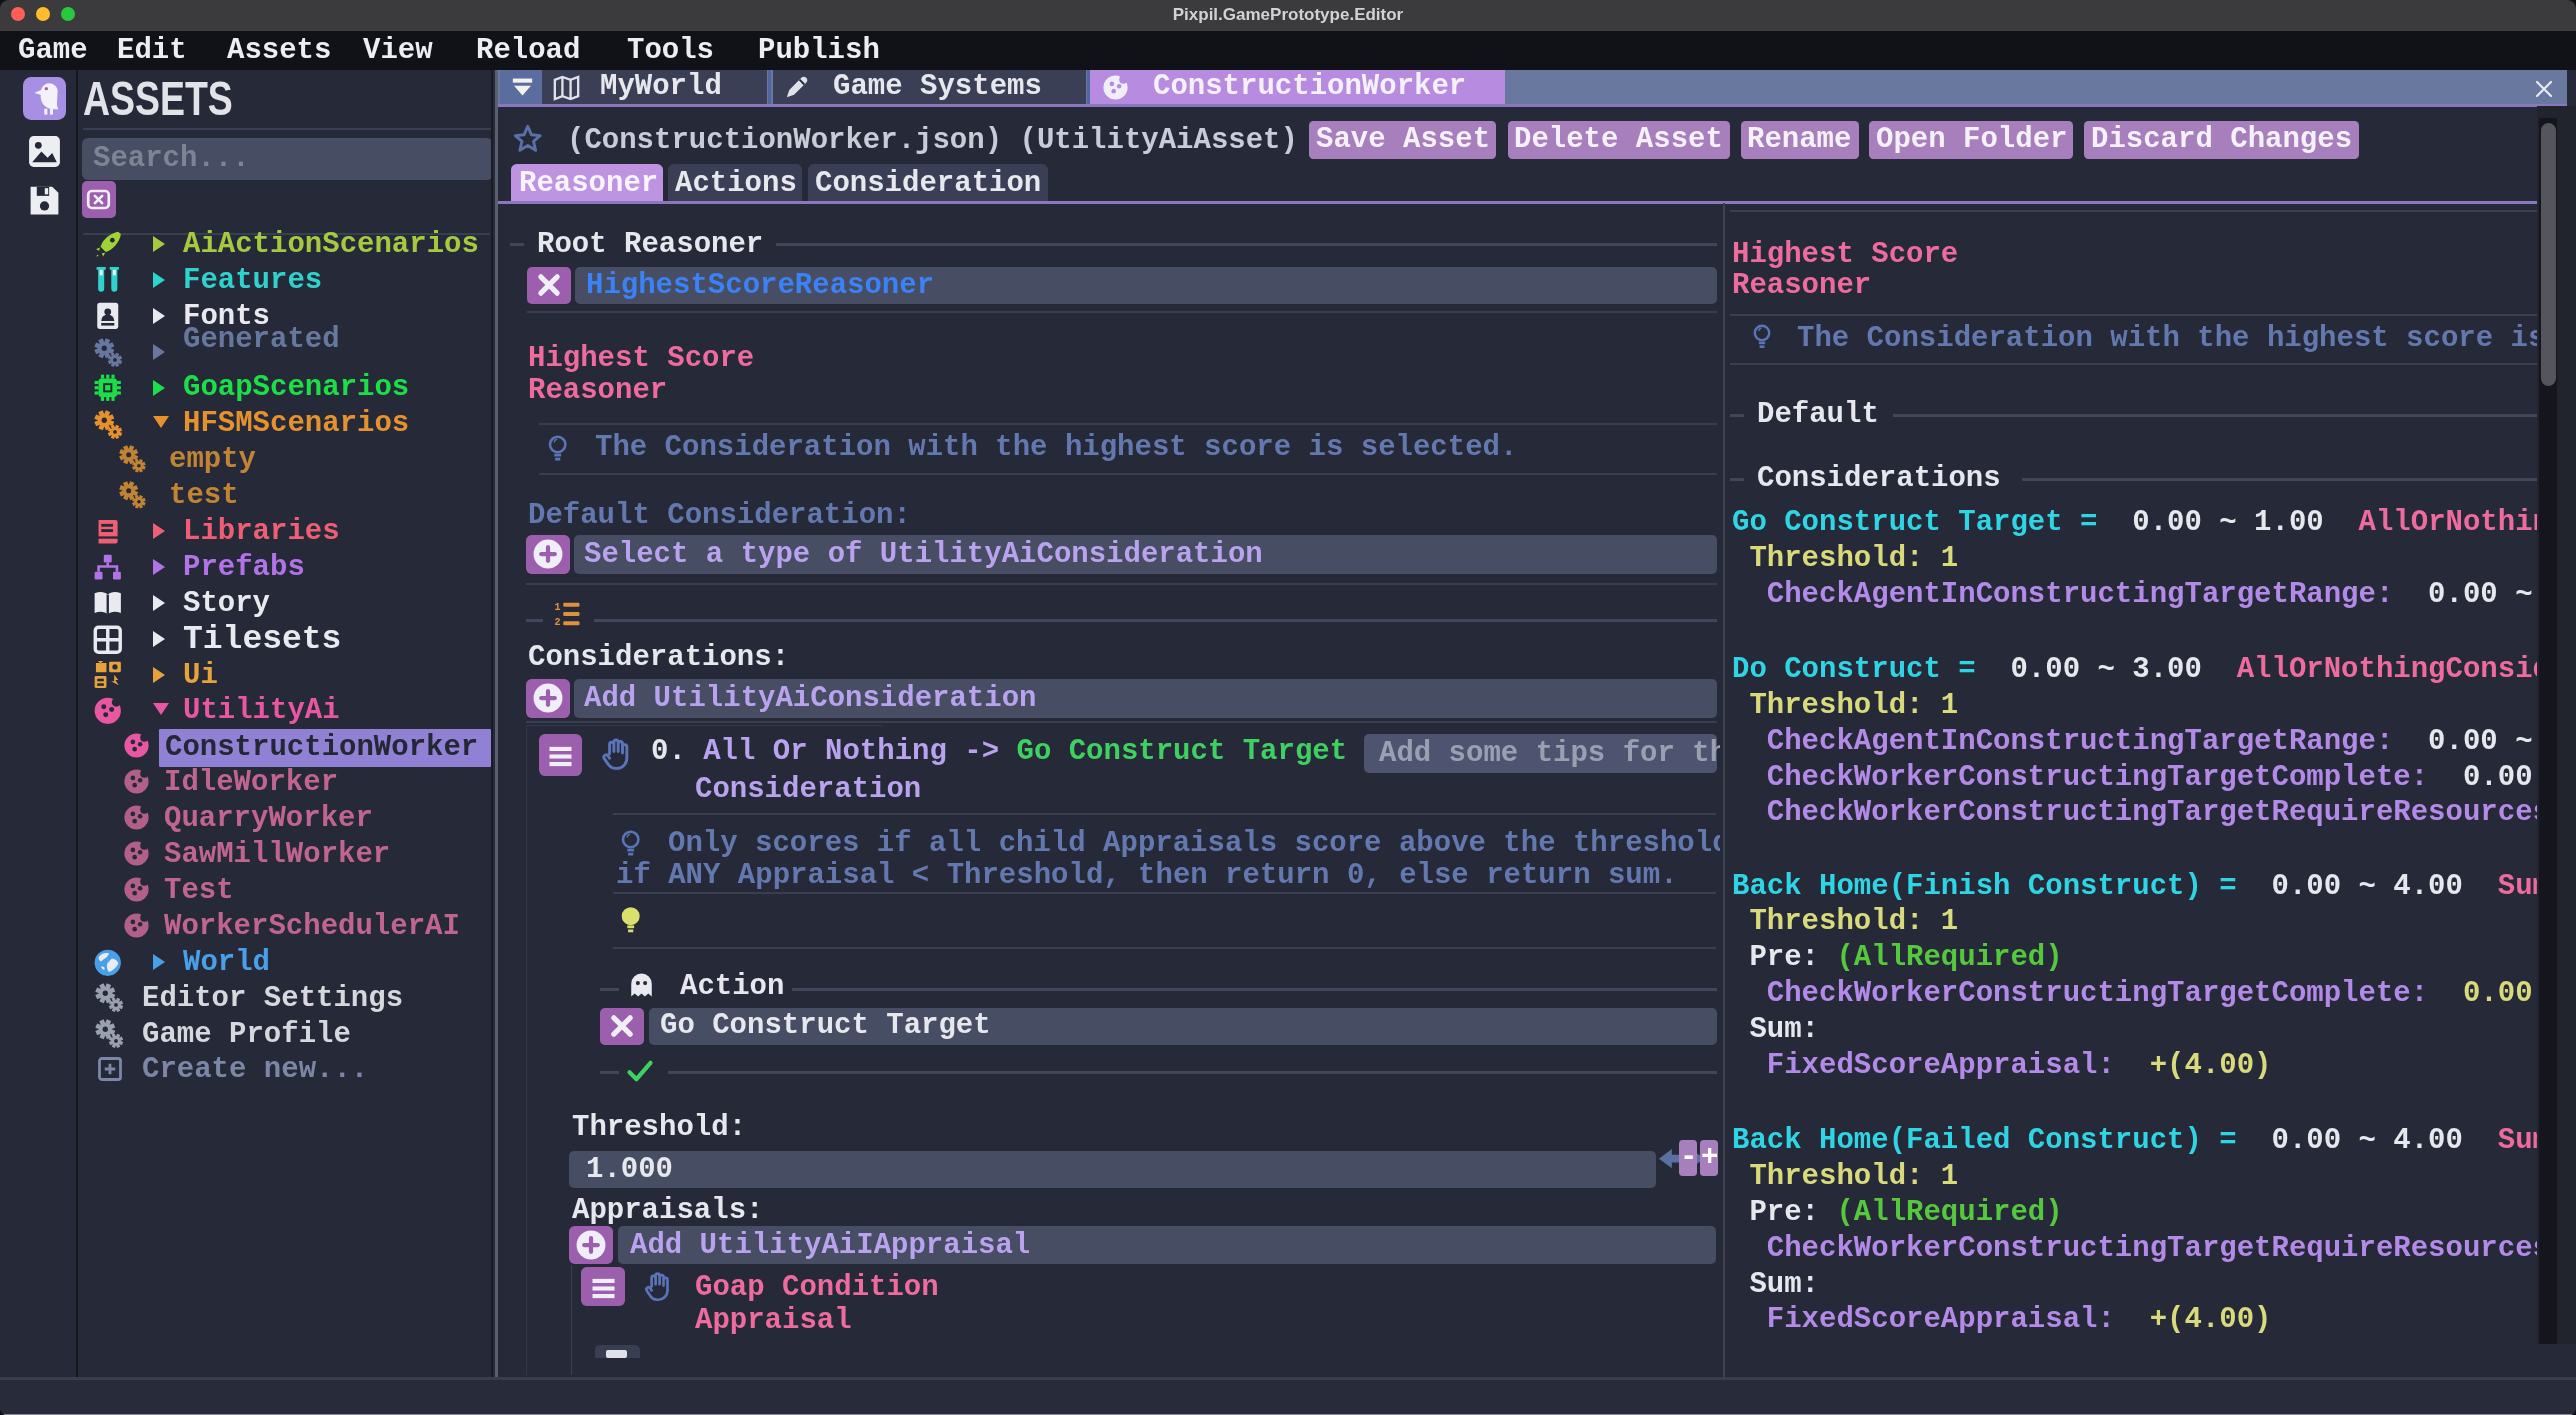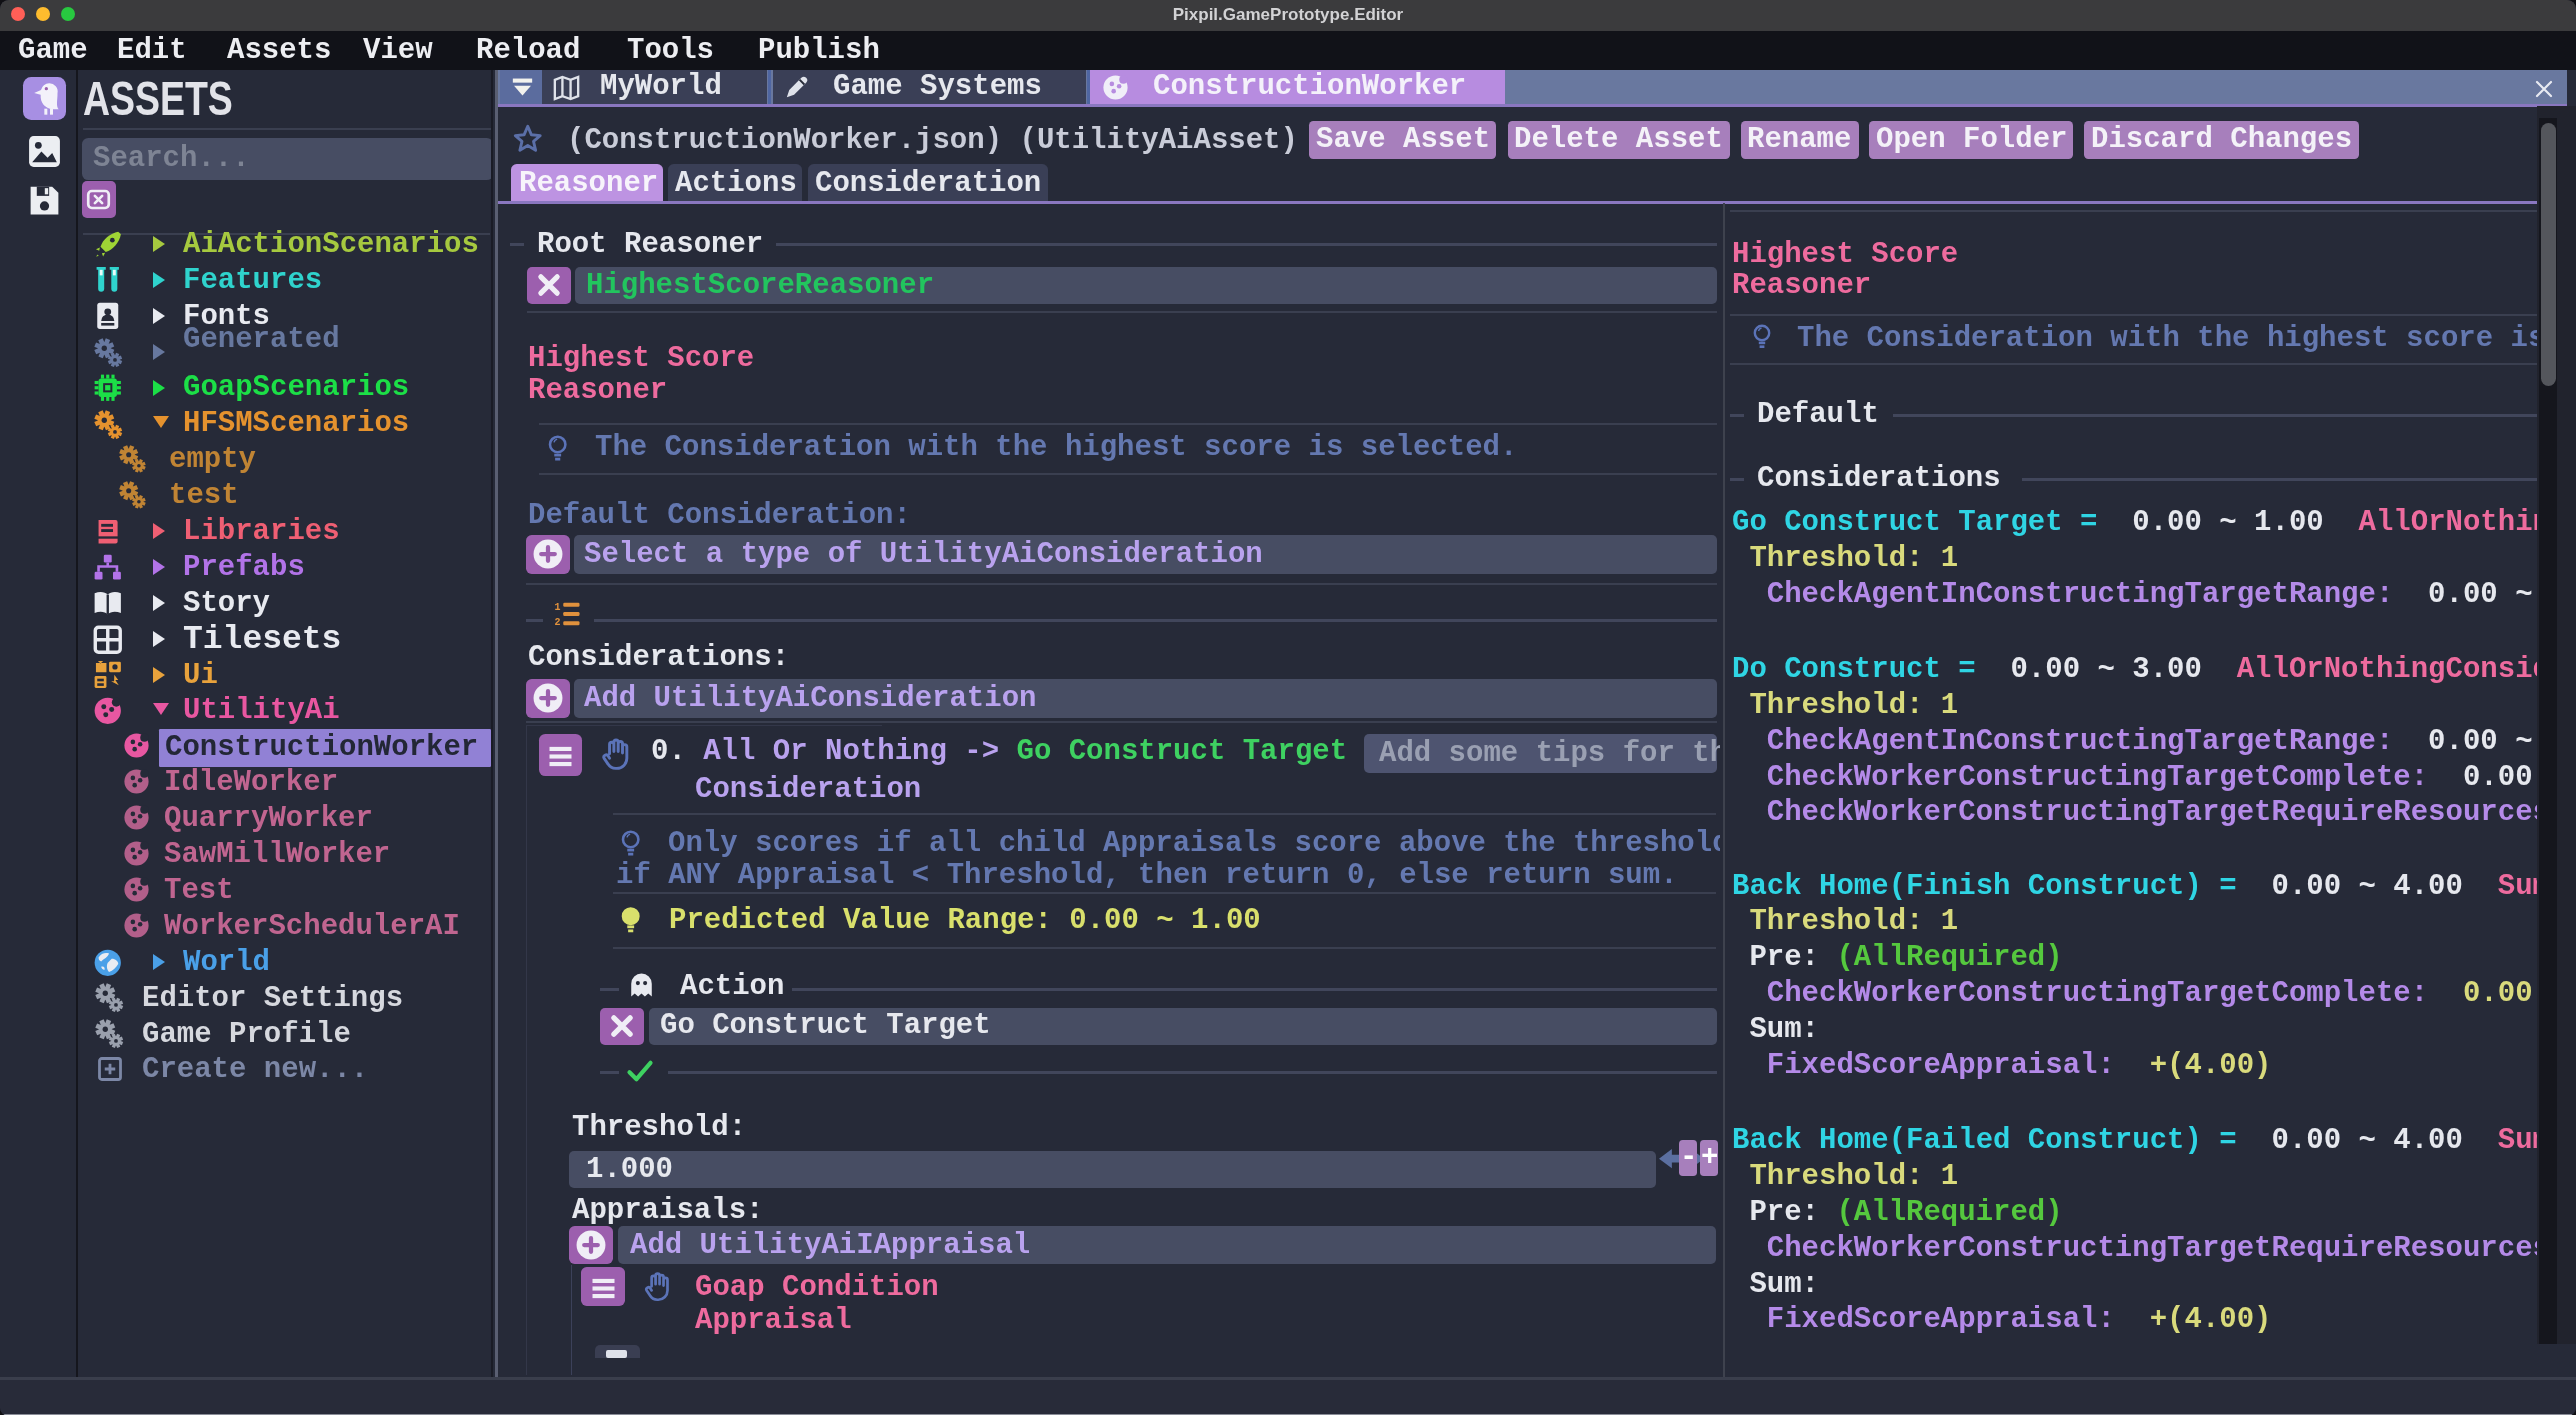--- a/index.html
+++ b/index.html
@@ -472,21 +472,21 @@
 <div style="position:absolute;left:498px;top:201px;width:2039px;height:3.1px;background:#8a77c0;"></div>
 <div style="position:absolute;left:0;top:0;width:1720px;height:1377px;overflow:hidden">
 <div style="position:absolute;left:510px;top:243px;width:14px;height:2.5px;background:#41465b;"></div>
 <div class="t" style="left:537px;top:227px;font-size:29px;line-height:35px;font-weight:700;"><span style="color:#e6e8ee">Root Reasoner</span></div>
 <div style="position:absolute;left:776px;top:243px;width:941px;height:2.5px;background:#41465b;"></div>
 <div style="position:absolute;left:527px;top:267px;width:44px;height:37px;background:#9c5fae;border-radius:5px;"></div>
 <svg style="position:absolute;left:535px;top:271px;" width="28" height="28" viewBox="0 0 24 24">
         <path d="M5 5 L19 19 M19 5 L5 19" stroke="#f0eef6" stroke-width="4.4" stroke-linecap="round"></path>
       </svg>
 <div style="position:absolute;left:575px;top:267px;width:1142px;height:37px;background:#474d63;border-radius:5px;"></div>
-<div class="t" style="left:586px;top:268px;font-size:29px;line-height:35px;font-weight:700;"><span style="color:#22c55e">HighestScoreReasoner</span></div>
+<div class="t" style="left:586px;top:268px;font-size:29px;line-height:35px;font-weight:700;"><span style="color:#3b82f6">HighestScoreReasoner</span></div>
 <div style="position:absolute;left:527px;top:311px;width:1190px;height:1.9px;background:#3a3f50;"></div>
 <div class="t" style="left:528px;top:343px;font-size:29px;line-height:31.5px;font-weight:700;"><span style="color:#ee6b9e">Highest Score</span></div>
 <div class="t" style="left:528px;top:375px;font-size:29px;line-height:31.5px;font-weight:700;"><span style="color:#ee6b9e">Reasoner</span></div>
 <div style="position:absolute;left:539px;top:423px;width:1178px;height:1.9px;background:#3a3f50;"></div>
 <svg style="position:absolute;left:547px;top:433px;" width="21.4" height="31.5" viewBox="0 0 20 26">
         <circle cx="10" cy="9" r="7.2" fill="none" stroke="#5b73b8" stroke-width="2.4"></circle>
         <rect x="6.8" y="17.6" width="6.4" height="2.6" fill="#5b73b8"></rect>
         <rect x="7.6" y="21.4" width="4.8" height="2.6" fill="#5b73b8"></rect>
         <path d="M6.5 7 a4 4 0 0 1 3 -3" stroke="#5b73b8" stroke-width="1.4" fill="none"></path>
       </svg>
@@ -551,21 +551,20 @@
       </svg>
 <div class="t" style="left:668px;top:826px;font-size:29px;line-height:35px;font-weight:700;"><span style="color:#6478b0">Only scores if all child Appraisals score above the threshold.</span></div>
 <div class="t" style="left:616px;top:858px;font-size:29px;line-height:35px;font-weight:700;"><span style="color:#6478b0">if ANY Appraisal &lt; Threshold, then return 0, else return sum.</span></div>
 <div style="position:absolute;left:613px;top:892px;width:1103px;height:1.9px;background:#3a3f50;"></div>
 <svg style="position:absolute;left:620px;top:904px;" width="21.4" height="33" viewBox="0 0 20 26">
         <circle cx="10" cy="9" r="7.2" fill="#d9e06c" stroke="#d9e06c" stroke-width="2.4"></circle>
         <rect x="6.8" y="17.6" width="6.4" height="2.6" fill="#d9e06c"></rect>
         <rect x="7.6" y="21.4" width="4.8" height="2.6" fill="#d9e06c"></rect>
         <path d="M6.5 7 a4 4 0 0 1 3 -3" stroke="#d9e06c" stroke-width="1.4" fill="none"></path>
       </svg>
-<div class="t" style="left:669px;top:903px;font-size:29px;line-height:35px;font-weight:700;"><span style="color:#d9e06c">Predicted Value Range: 0.00 ~ 1.00</span></div>
 <div style="position:absolute;left:613px;top:947px;width:1103px;height:1.9px;background:#3a3f50;"></div>
 <div style="position:absolute;left:600px;top:988px;width:19px;height:2.5px;background:#41465b;"></div>
 <svg style="position:absolute;left:627px;top:971px;" width="29" height="29" viewBox="0 0 24 24">
         <path d="M3.5 21 V10.5 a8.5 8.5 0 0 1 17 0 V21 l-2.9-2.4 -2.8 2.4 -2.8-2.4 -2.8 2.4 -2.8-2.4 Z" fill="#e8eaf0"></path>
         <circle cx="9" cy="10" r="1.7" fill="#262a38"></circle>
         <circle cx="15" cy="10" r="1.7" fill="#262a38"></circle>
       </svg>
 <div class="t" style="left:680px;top:969px;font-size:29px;line-height:35px;font-weight:700;"><span style="color:#e6e8ee">Action</span></div>
 <div style="position:absolute;left:792px;top:988px;width:925px;height:2.5px;background:#41465b;"></div>
 <div style="position:absolute;left:600px;top:1008px;width:44px;height:37px;background:#9c5fae;border-radius:5px;"></div>

